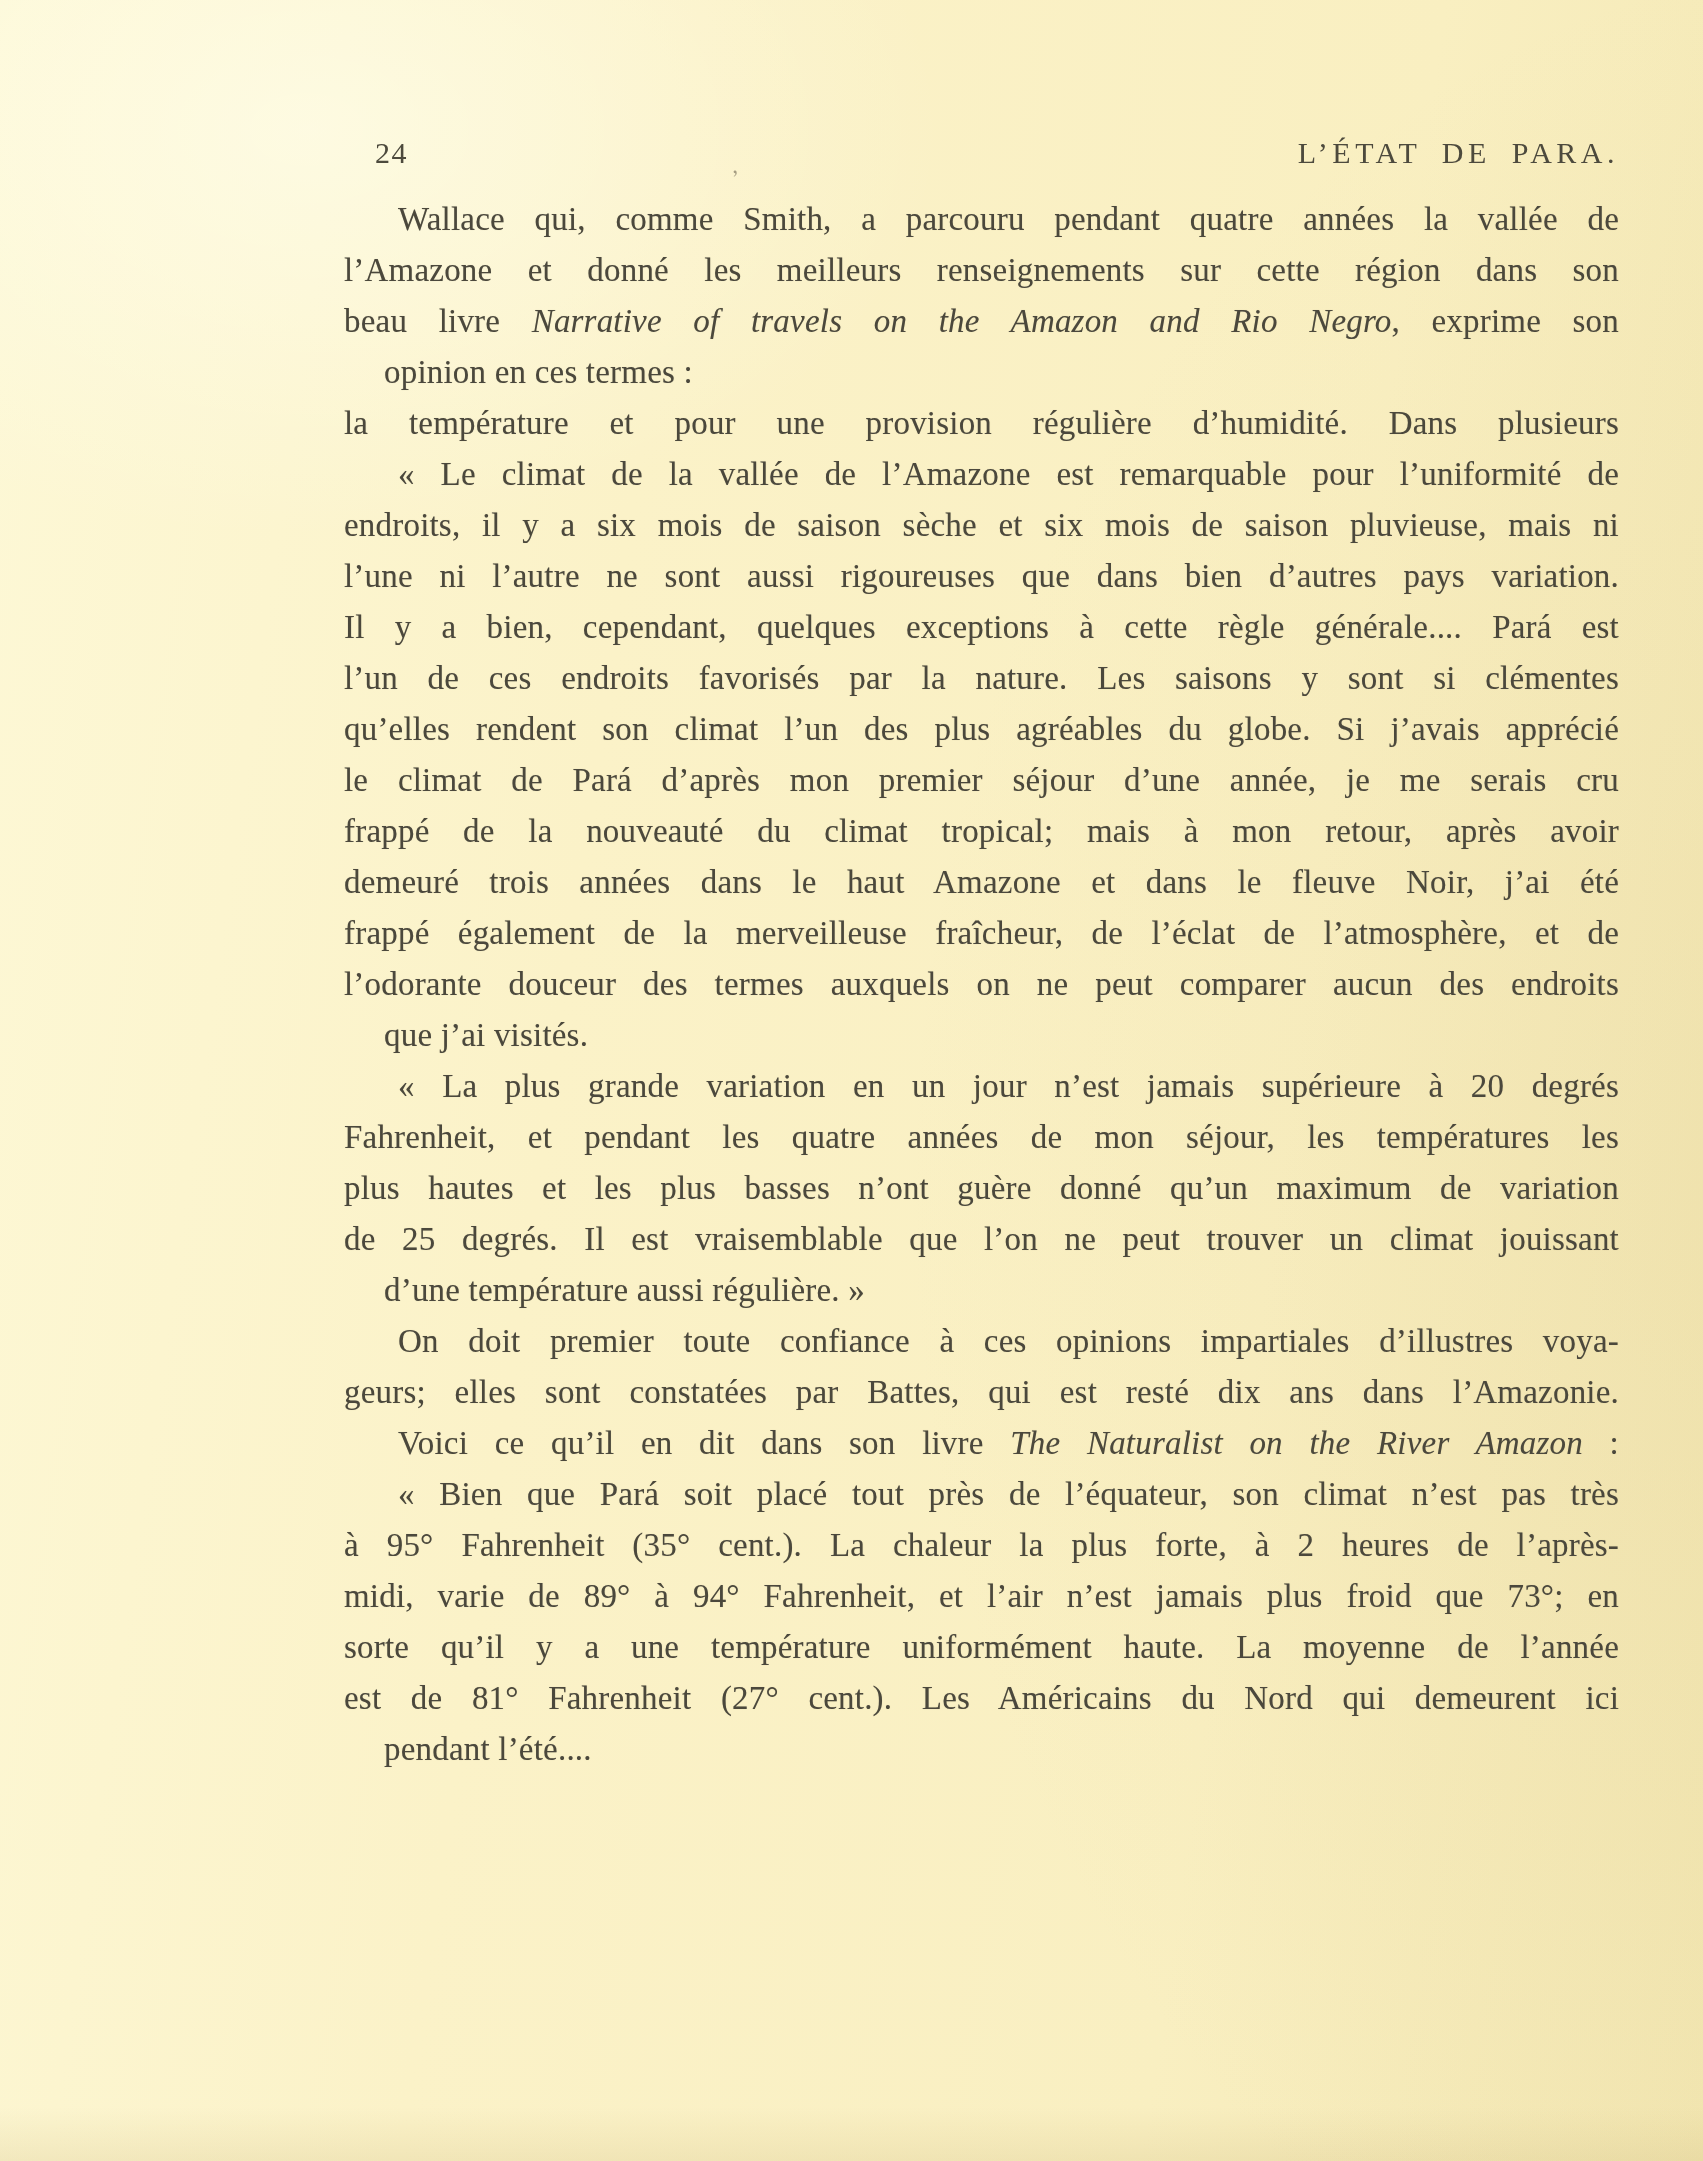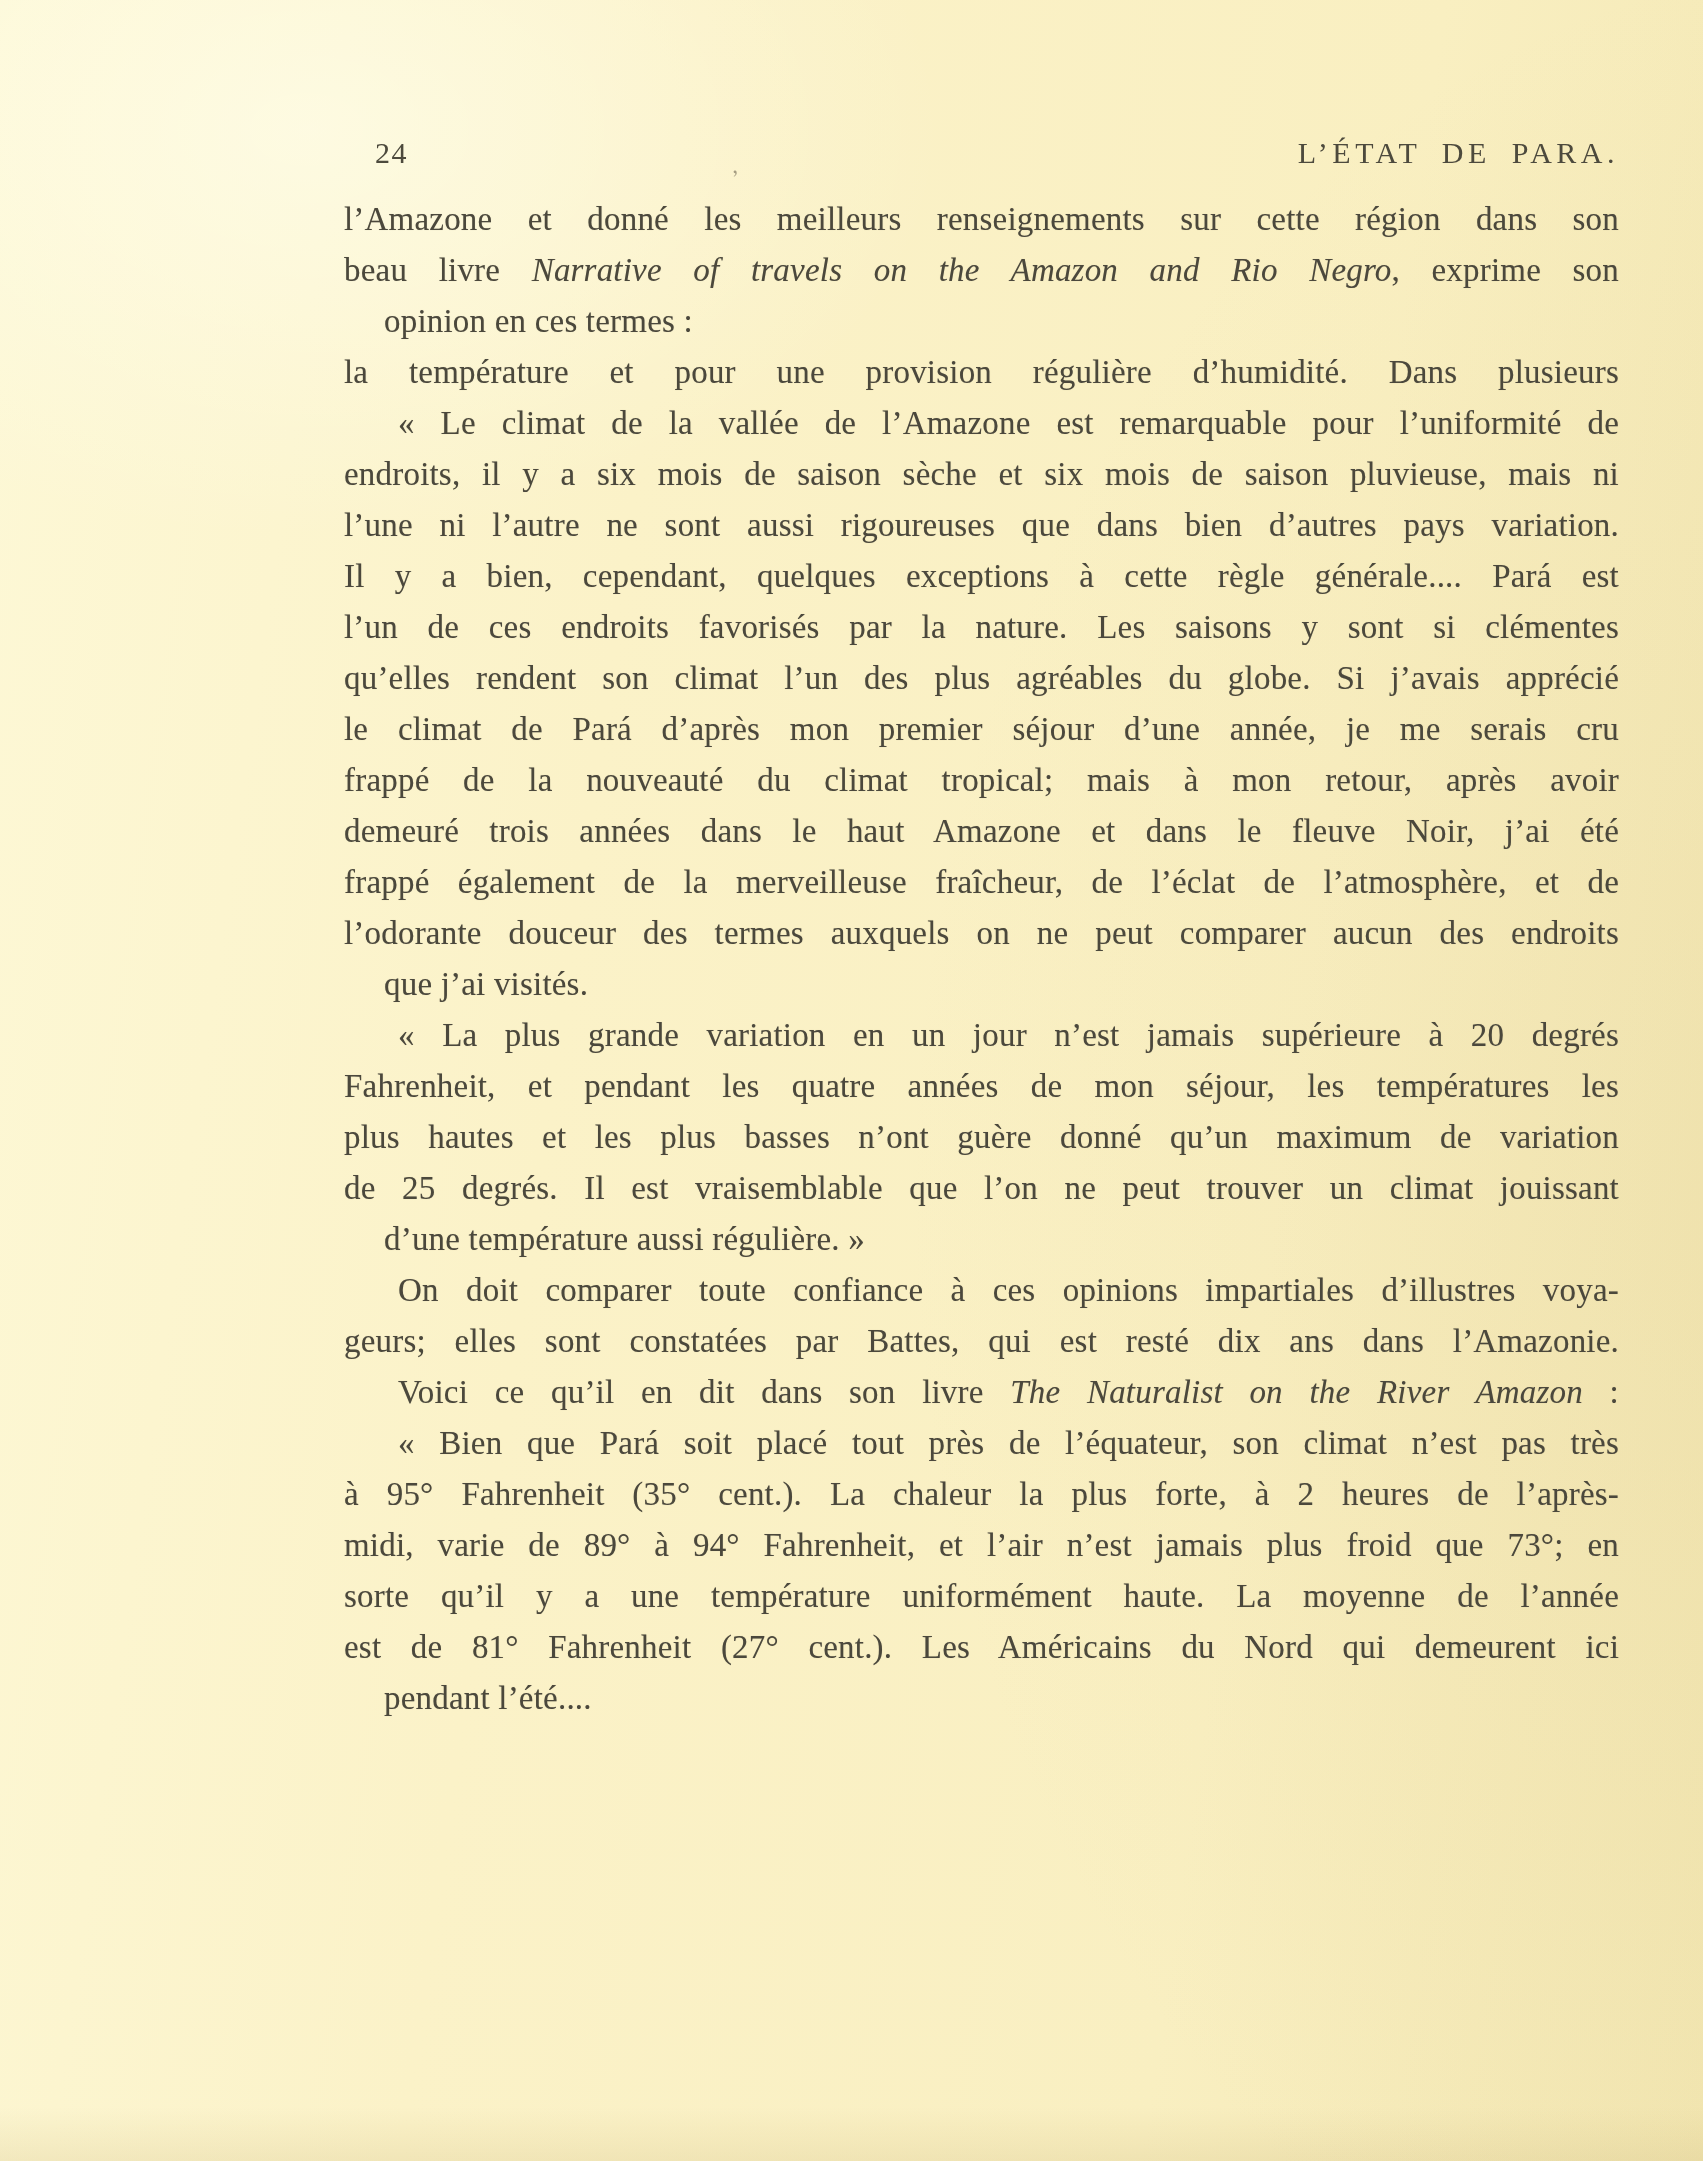--- a/index.html
+++ b/index.html
@@ -53,20 +53,21 @@
 <div class="paper"></div>
 
 <header class="page-header">
   <span class="pagenum">24</span>
   <span class="header-mark">,</span>
   <span class="running-title">L’ÉTAT DE PARA.</span>
 </header>
 
 <main class="text-block">
     <div>
+      <div class="line indent"><span>Wallace qui, comme Smith, a parcouru pendant quatre années la vallée de</span></div>
       <div class="line"><span>l’Amazone et donné les meilleurs renseignements sur cette région dans son</span></div>
       <div class="line"><span>beau livre </span><span class="it">Narrative of travels on the Amazon and Rio Negro</span><span>, exprime son</span></div>
       <div class="line end"><span>opinion en ces termes :</span></div>
     </div>
     <div>
       <div class="line"><span>la température et pour une provision régulière d’humidité. Dans plusieurs</span></div>
       <div class="line indent"><span>« Le climat de la vallée de l’Amazone est remarquable pour l’uniformité de</span></div>
       <div class="line"><span>endroits, il y a six mois de saison sèche et six mois de saison pluvieuse, mais ni</span></div>
       <div class="line"><span>l’une ni l’autre ne sont aussi rigoureuses que dans bien d’autres pays variation.</span></div>
       <div class="line"><span>Il y a bien, cependant, quelques exceptions à cette règle générale.... Pará est</span></div>
@@ -80,21 +81,21 @@
       <div class="line end"><span>que j’ai visités.</span></div>
     </div>
     <div>
       <div class="line indent"><span>« La plus grande variation en un jour n’est jamais supérieure à 20 degrés</span></div>
       <div class="line"><span>Fahrenheit, et pendant les quatre années de mon séjour, les températures les</span></div>
       <div class="line"><span>plus hautes et les plus basses n’ont guère donné qu’un maximum de variation</span></div>
       <div class="line"><span>de 25 degrés. Il est vraisemblable que l’on ne peut trouver un climat jouissant</span></div>
       <div class="line end"><span>d’une température aussi régulière. »</span></div>
     </div>
     <div>
-      <div class="line indent"><span>On doit comparer toute confiance à ces opinions impartiales d’illustres voya-</span></div>
+      <div class="line indent"><span>On doit premier toute confiance à ces opinions impartiales d’illustres voya-</span></div>
       <div class="line"><span>geurs; elles sont constatées par Battes, qui est resté dix ans dans l’Amazonie.</span></div>
     </div>
     <div>
       <div class="line indent"><span>Voici ce qu’il en dit dans son livre </span><span class="it">The Naturalist on the River Amazon</span><span> :</span></div>
     </div>
     <div>
       <div class="line indent"><span>« Bien que Pará soit placé tout près de l’équateur, son climat n’est pas très</span></div>
       <div class="line"><span>à 95° Fahrenheit (35° cent.). La chaleur la plus forte, à 2 heures de l’après-</span></div>
       <div class="line"><span>midi, varie de 89° à 94° Fahrenheit, et l’air n’est jamais plus froid que 73°; en</span></div>
       <div class="line"><span>sorte qu’il y a une température uniformément haute. La moyenne de l’année</span></div>

